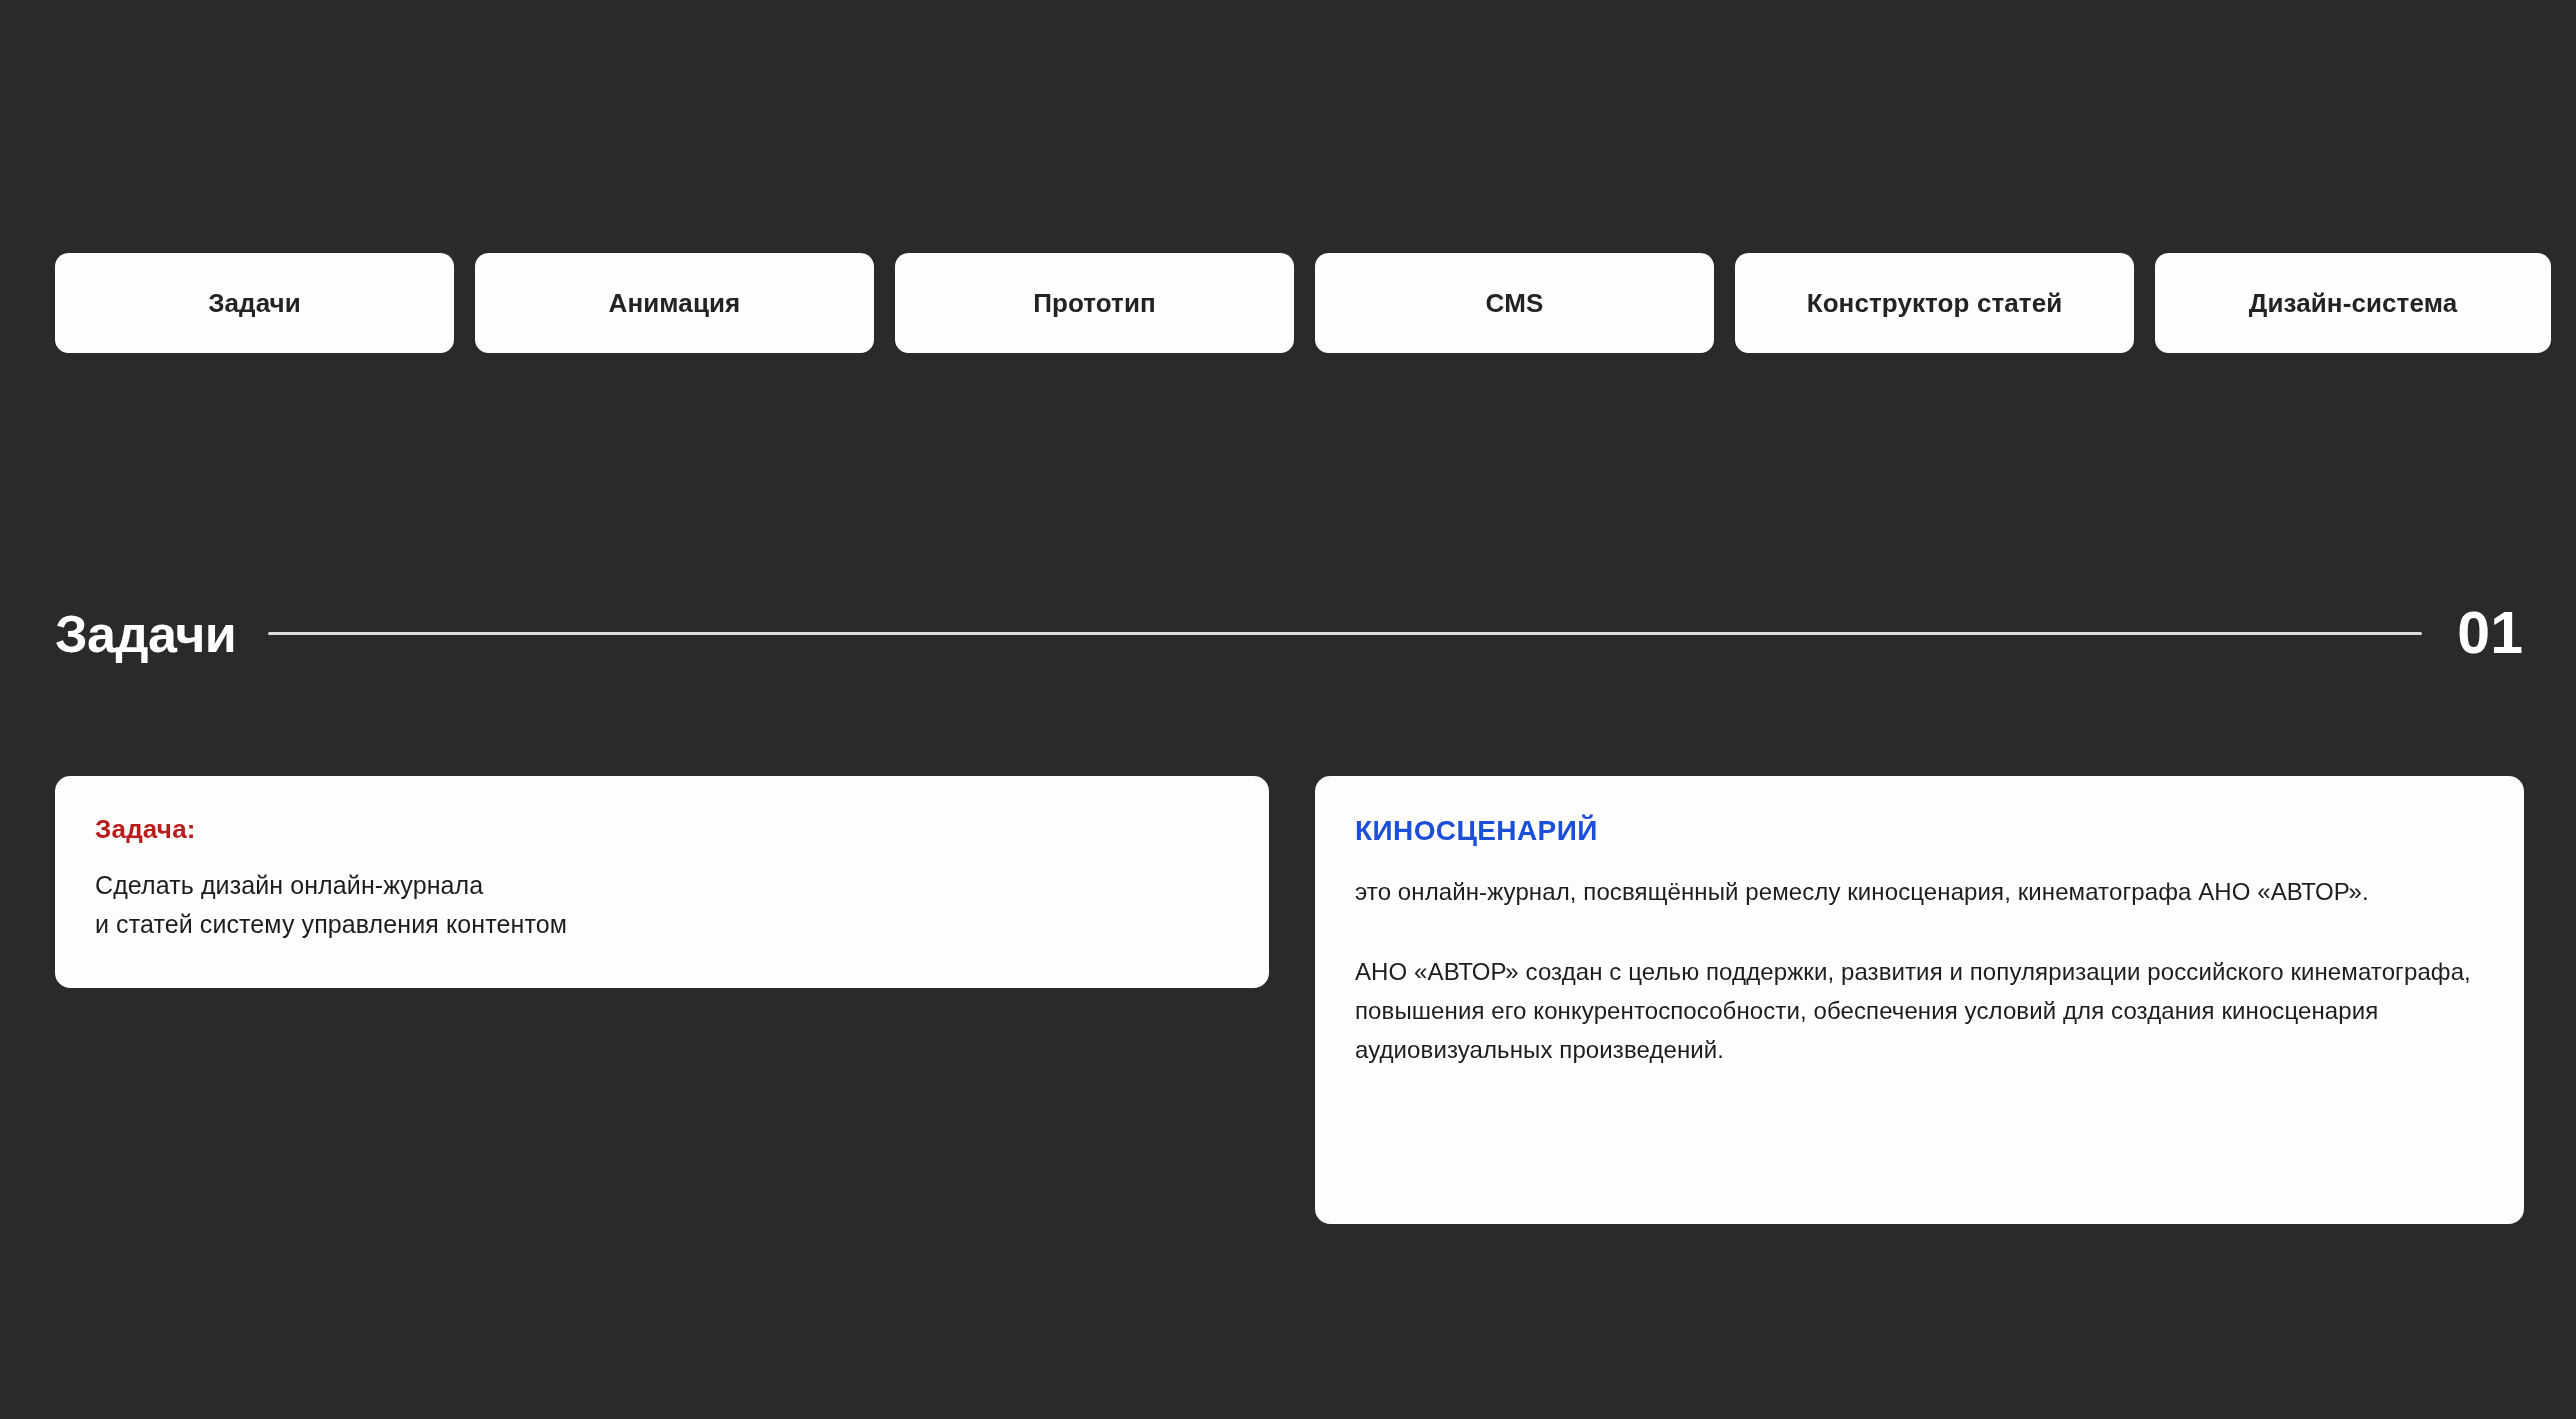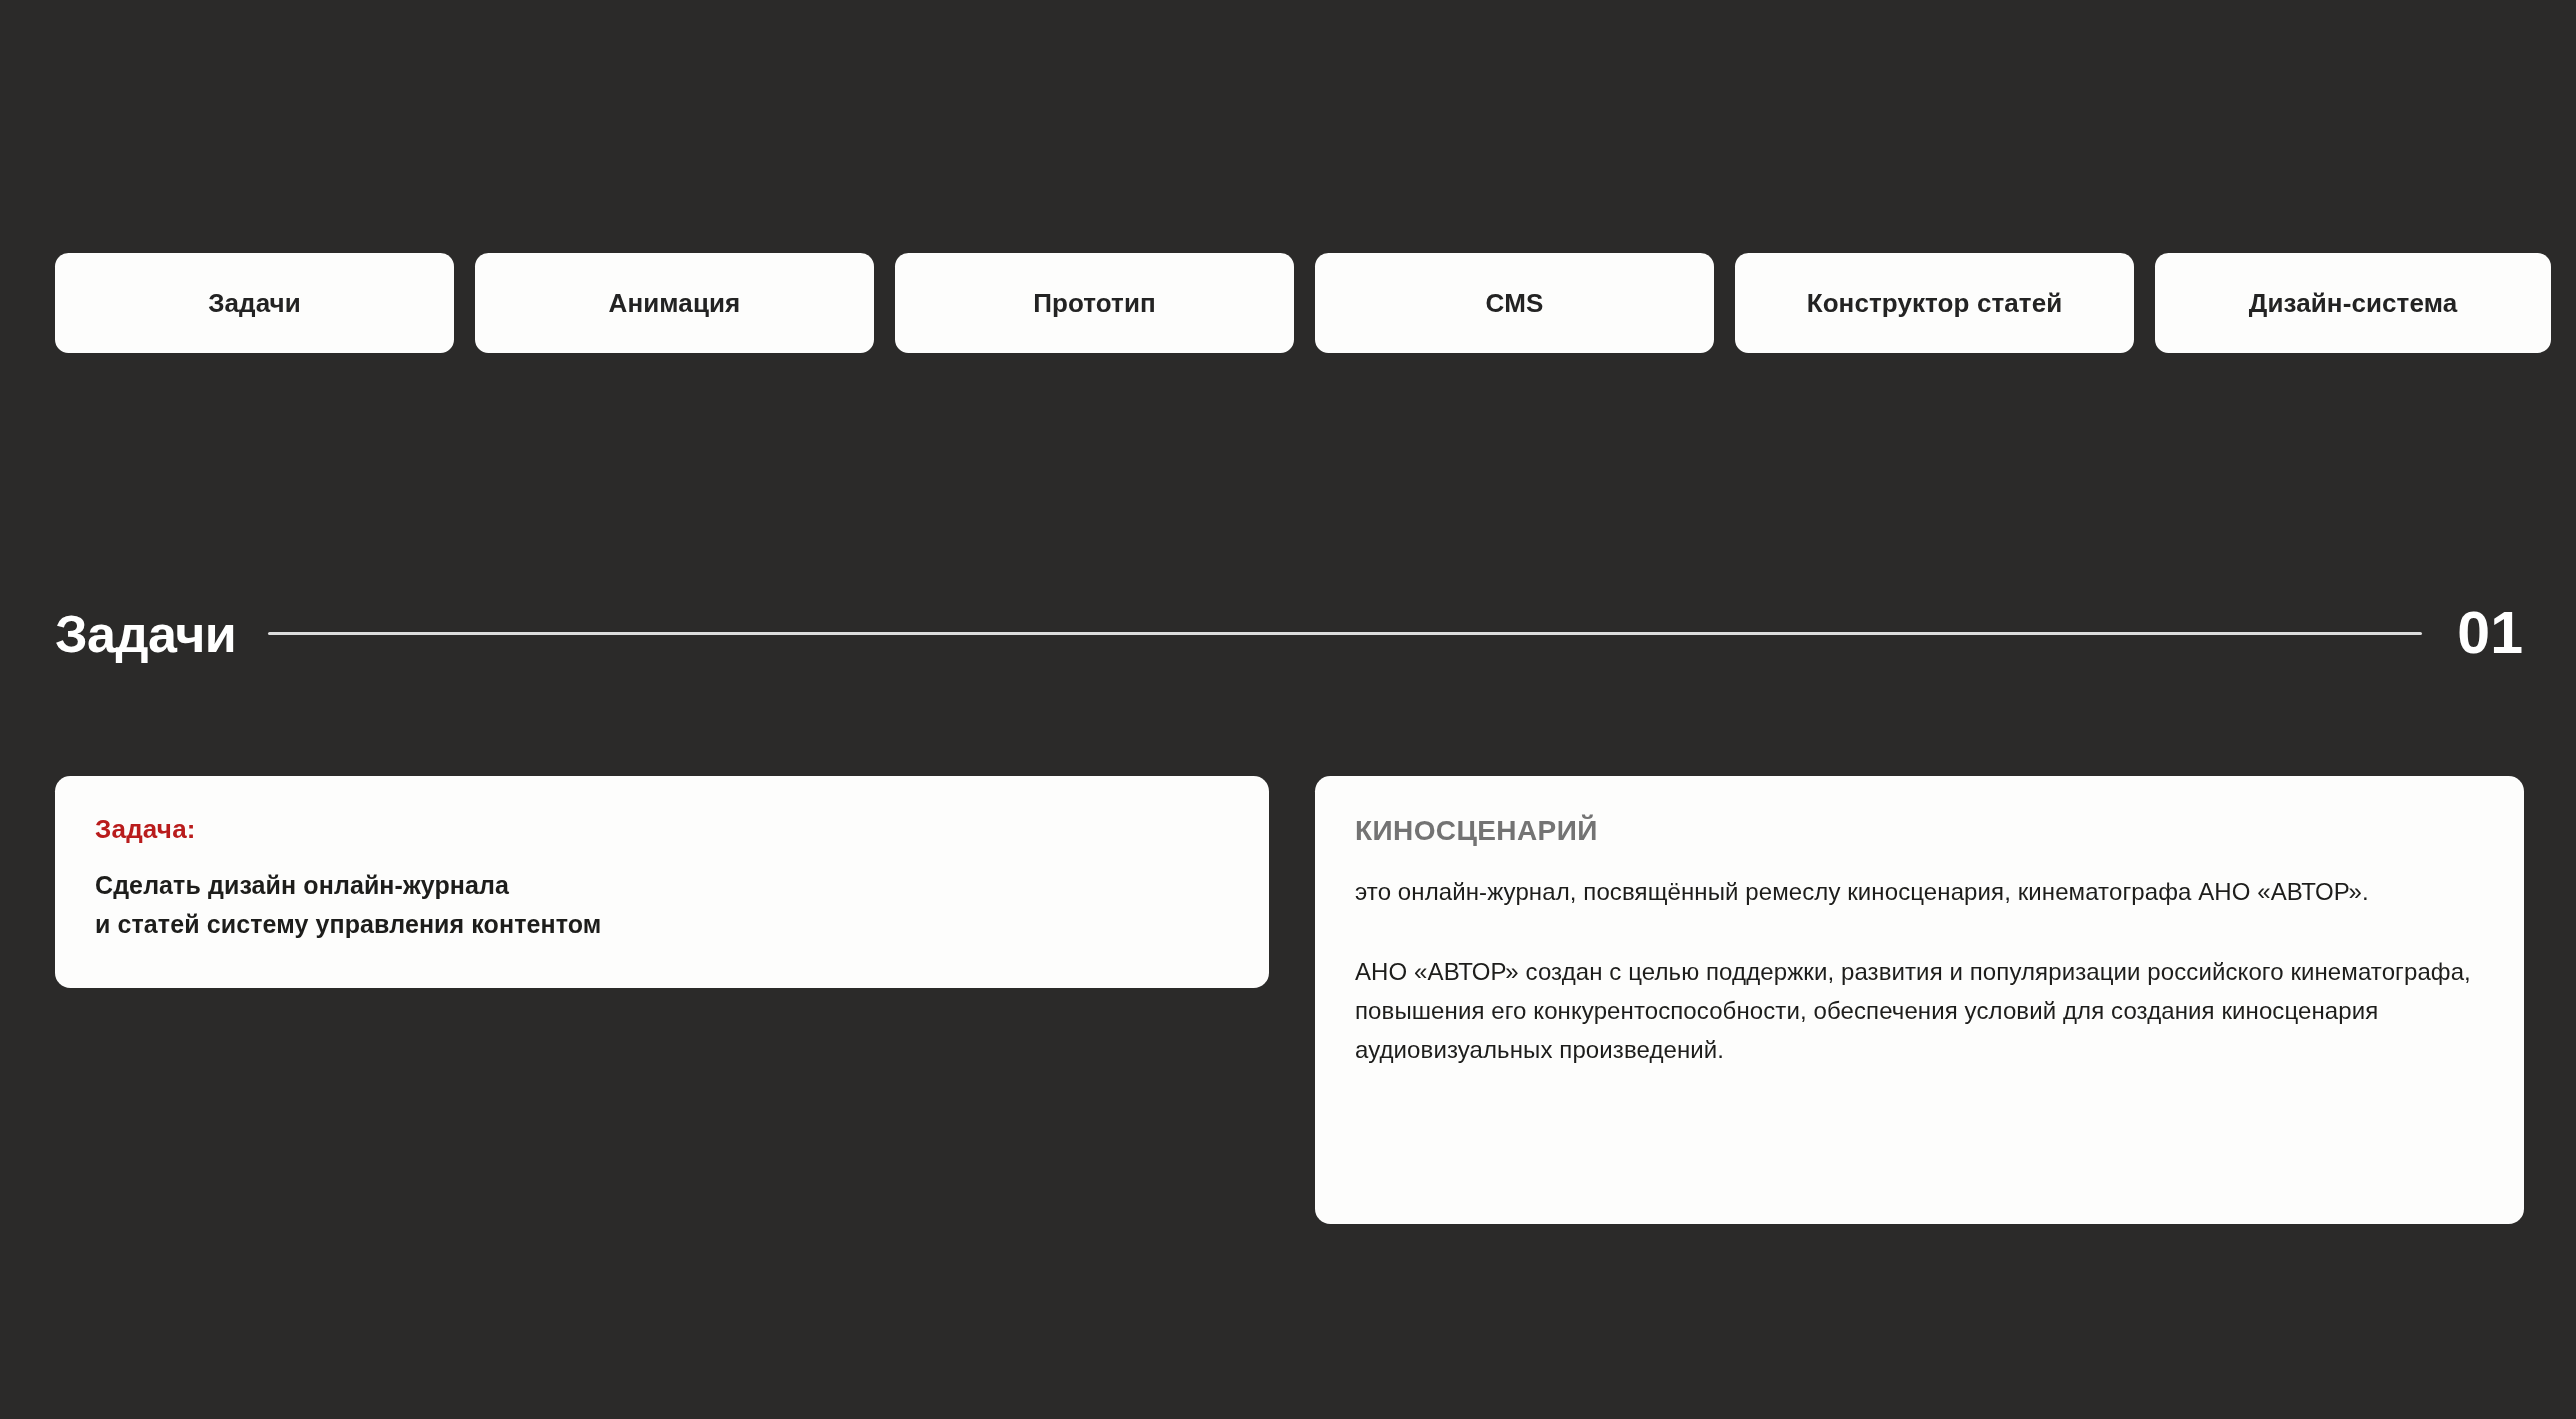--- a/index.html
+++ b/index.html
@@ -122,35 +122,35 @@
     color: #b91c1c;
     font-size: 26px;
     font-weight: 700;
     line-height: 1.2;
     margin: 0 0 21px 0;
     letter-spacing: 0.2px;
   }
   #card-task .card-line {
     color: #1d1d1b;
     font-size: 25px;
-    font-weight: 700;
+    font-weight: 400;
     line-height: 1.55;
     margin: 0;
     letter-spacing: 0.1px;
   }
 
   #card-about {
     left: 1315px;
     top: 776px;
     width: 1209px;
     height: 448px;
     padding: 38px 38px 38px 40px;
   }
   #card-about .card-heading {
-    color: #737373;
+    color: #1d4ed8;
     font-size: 28px;
     font-weight: 700;
     line-height: 1.2;
     margin: 0 0 25px 0;
     letter-spacing: 0.4px;
   }
   #card-about .card-para {
     color: #1d1d1b;
     font-size: 24px;
     font-weight: 400;

